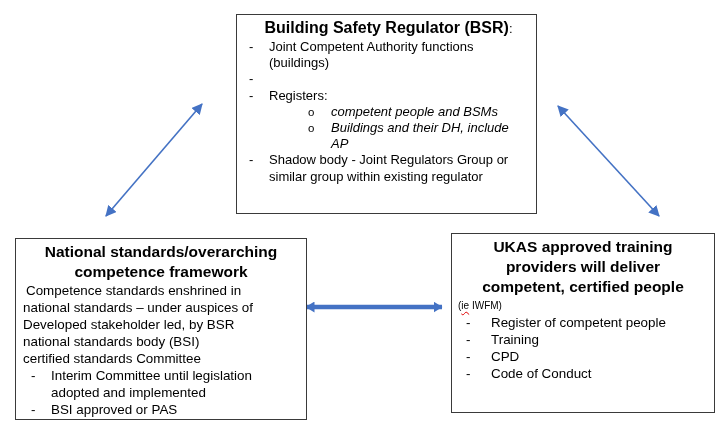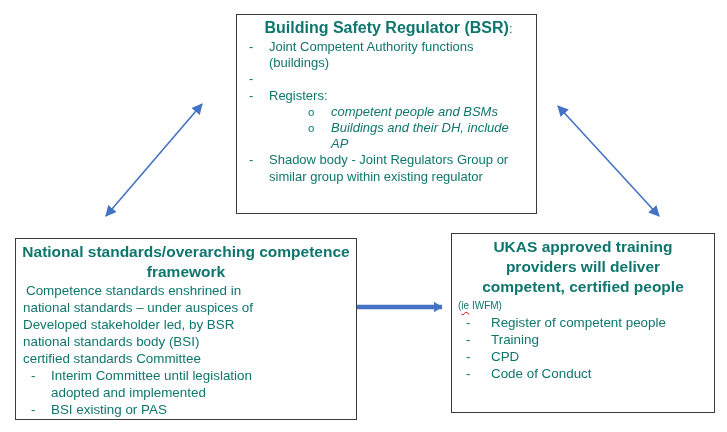--- a/index.html
+++ b/index.html
@@ -1,25 +1,25 @@
 <!DOCTYPE html>
 <html><head>
 <meta charset="utf-8">
 <style>
   html,body { margin:0; padding:0; background:#fff; }
   .canvas {
     position:relative; width:727px; height:432px; background:#ffffff;
-    font-family:"Liberation Sans", sans-serif; color:#0f766e; overflow:hidden;
+    font-family:"Liberation Sans", sans-serif; color:#000000; overflow:hidden;
   }
   .box {
     position:absolute; background:#ffffff; box-sizing:border-box;
     border:1.4px solid #3a3a3a;
   }
   .box-bsr      { left:236px; top:14px;  width:301px; height:200px; padding:3px 8px 0 12px; }
-  .box-standards{ left:15px;  top:238px; width:342px; height:182px; padding:3px 5px 0 5px; }
+  .box-standards{ left:15px;  top:238px; width:292px; height:182px; padding:3px 5px 0 5px; }
   .box-ukas     { left:451px; top:233px; width:264px; height:180px; padding:3px 6px 0 6px; }
 
   .box-title { font-weight:bold; text-align:center; font-size:16px; line-height:20px; }
   .box-standards .box-title, .box-ukas .box-title { font-size:15.5px; line-height:20px; }
   .box-ukas .box-title { margin:0 auto; max-width:232px; }
   .title-colon { font-weight:normal; font-size:13px; }
 
   .item { display:flex; align-items:flex-start; }
   .box-bsr .item { font-size:13px; line-height:16.2px; }
   .box-bsr .item .bullet-cell { flex:none; width:20px; }
@@ -100,21 +100,21 @@
     <div class="body-line">national standards – under auspices of</div>
     <div class="body-line">Developed stakeholder led, by BSR</div>
     <div class="body-line">national standards body (BSI)</div>
     <div class="body-line">certified standards Committee</div>
     <div class="item">
       <span class="bullet-cell">-</span>
       <span class="item-text">Interim Committee until legislation adopted and implemented</span>
     </div>
     <div class="item">
       <span class="bullet-cell">-</span>
-      <span class="item-text">BSI existing or PAS</span>
+      <span class="item-text">BSI approved or PAS</span>
     </div>
   </div>
 
   <div class="box box-ukas">
     <div class="box-title">UKAS approved training providers will deliver competent, certified people</div>
     <div class="subtitle"><span>(</span><span class="misspelled">ie</span><span> IWFM)</span></div>
     <div class="item">
       <span class="bullet-cell">-</span>
       <span class="item-text">Register of competent people</span>
     </div>

